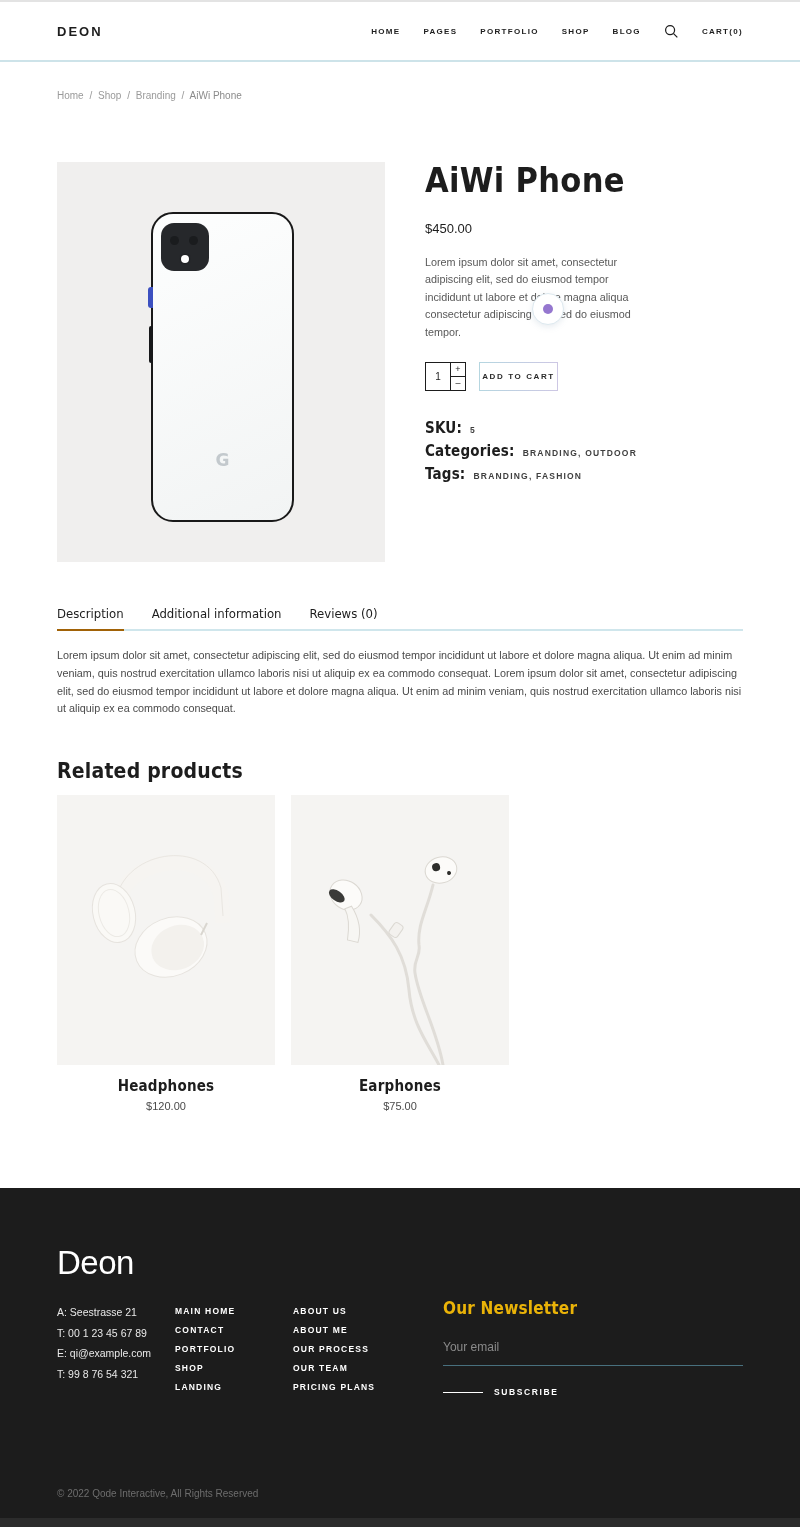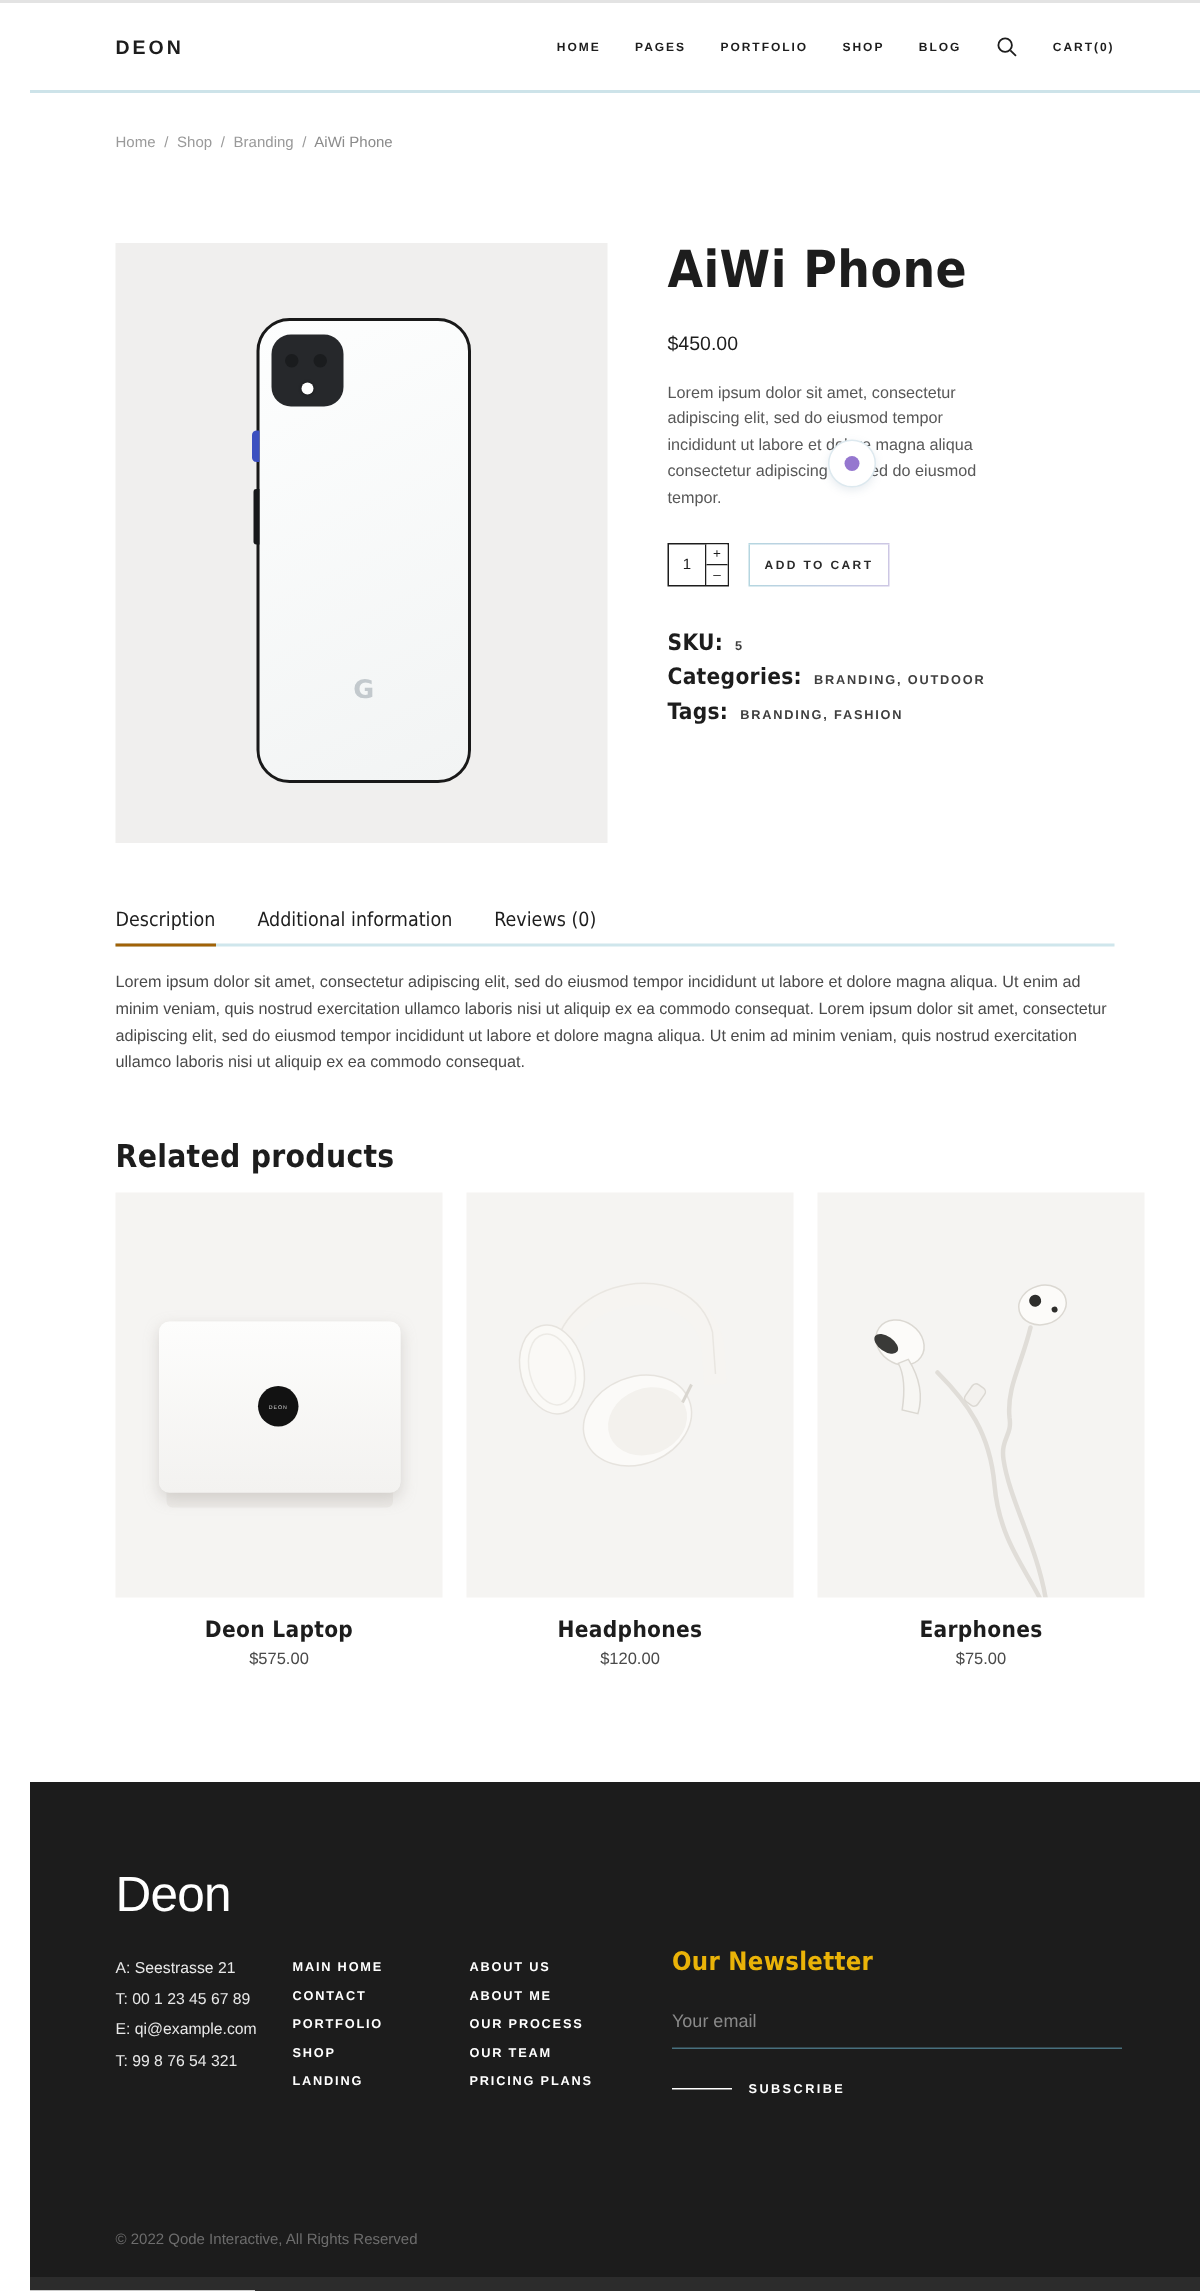--- a/index.html
+++ b/index.html
@@ -1,17 +1,17 @@
 <!DOCTYPE html>
 <html><head>
 <meta charset="utf-8">
 <style>
   * { margin:0; padding:0; box-sizing:border-box; }
   html,body { width:800px; background:#fff; font-family:"Liberation Sans", sans-serif; color:#1d1d1d; }
-  .page { width:800px; height:1527px; display:flex; flex-direction:column; overflow:hidden; border-top:2px solid #e3e3e3;padding-left:20px; }
+  .page { width:800px; height:1527px; display:flex; flex-direction:column; overflow:hidden; border-top:2px solid #e3e3e3; }
 
   
   header { height:60px; display:flex; align-items:center; justify-content:space-between;
            padding:0 57px; border-bottom:2px solid #cde3e9; background:#fff; }
   .logo { font-size:13px; font-weight:700; letter-spacing:2px; cursor:pointer; }
   nav { display:flex; align-items:center; gap:23px; }
   nav a { font-size:8px; font-weight:700; letter-spacing:1.3px; color:#1d1d1d; text-decoration:none; cursor:pointer; }
   .search-btn { width:15px; height:15px; display:inline-flex; cursor:pointer; }
   .search-btn svg { width:15px; height:15px; }
 
@@ -43,21 +43,21 @@
   .scroll-circle { position:absolute; left:147px; top:131px; width:32px; height:32px; border-radius:50%;
                    background:#fff; border:1px solid #dde9ef; box-shadow:0 2px 6px rgba(120,150,170,.18);
                    display:flex; align-items:center; justify-content:center; }
   .scroll-circle .dot { width:10px; height:10px; border-radius:50%; background:#9577cf; }
   .purchase-row { display:flex; margin-top:21px; }
   .qty { width:41px; height:29px; border:1px solid #1d1d1d; display:flex; background:#fff; }
   .qty input { width:24px; border:none; outline:none; text-align:center; font-size:10px; color:#1d1d1d; background:transparent; }
   .qty-btns { width:15px; border-left:1px solid #1d1d1d; display:flex; flex-direction:column; }
   .qty-btns button { flex:1; border:none; background:#fff; font-size:9px; line-height:1; cursor:pointer; color:#1d1d1d; padding:0; }
   .qty-btns button:first-child { border-bottom:1px solid #1d1d1d; }
-  .add-cart { margin-left:13px; width:94px; height:29px; background:#fff; cursor:pointer;
+  .add-cart { margin-left:13px; width:79px; height:29px; background:#fff; cursor:pointer;
               border:1px solid; border-image:linear-gradient(90deg,#b5d6e0,#cdc7e4) 1;
               font-size:8px; font-weight:700; letter-spacing:1.6px; color:#2a2a2a; }
   .meta { margin-top:28px; }
   .meta-row { display:flex; align-items:baseline; margin-top:5px; }
   .meta-label { font-size:15px; font-weight:700; letter-spacing:.2px; margin-right:8px; font-family:"DejaVu Sans",sans-serif; font-stretch:condensed; }
   .meta-value { font-size:8.5px; font-weight:700; letter-spacing:1.2px; color:#3f3f3f; cursor:pointer; }
 
   
   .tabs { margin:44px 57px 0 57px; display:flex; gap:28px; border-bottom:2px solid #cfe6ec; }
   .tab { font-size:13px; padding-bottom:8px; color:#1d1d1d; cursor:pointer; margin-bottom:-2px;
@@ -191,30 +191,20 @@
   <div class="tabs">
     <span class="tab active">Description</span>
     <span class="tab">Additional information</span>
     <span class="tab">Reviews (0)</span>
   </div>
   <p class="tab-content">Lorem ipsum dolor sit amet, consectetur adipiscing elit, sed do eiusmod tempor incididunt ut labore et dolore magna aliqua. Ut enim ad minim veniam, quis nostrud exercitation ullamco laboris nisi ut aliquip ex ea commodo consequat. Lorem ipsum dolor sit amet, consectetur adipiscing elit, sed do eiusmod tempor incididunt ut labore et dolore magna aliqua. Ut enim ad minim veniam, quis nostrud exercitation ullamco laboris nisi ut aliquip ex ea commodo consequat.</p>
 
   <h2 class="related-heading">Related products</h2>
 
   <div class="cards">
-    <div class="card">
-      <div class="card-img">
-        <div class="laptop-base"></div>
-        <div class="laptop-lid">
-          <div class="laptop-badge">DEON</div>
-        </div>
-      </div>
-      <div class="card-name">Deon Laptop</div>
-      <div class="card-price">$575.00</div>
-    </div>
 
     <div class="card">
       <div class="card-img">
         <svg viewBox="0 0 218 270" width="218" height="270">
           <path d="M 58 118 C 62 62, 150 48, 164 100 L 166 128" fill="none" stroke="#f6f4f1" stroke-width="15"></path>
           <path d="M 58 118 C 62 62, 150 48, 164 100 L 166 128" fill="none" stroke="#e9e6e1" stroke-width="1" transform="translate(0,-7)"></path>
           <g transform="rotate(-14 57 118)">
             <ellipse cx="57" cy="118" rx="21" ry="30" fill="#faf9f6" stroke="#e6e3de"></ellipse>
             <ellipse cx="57" cy="118" rx="15" ry="24" fill="none" stroke="#eceae5"></ellipse>
           </g>

